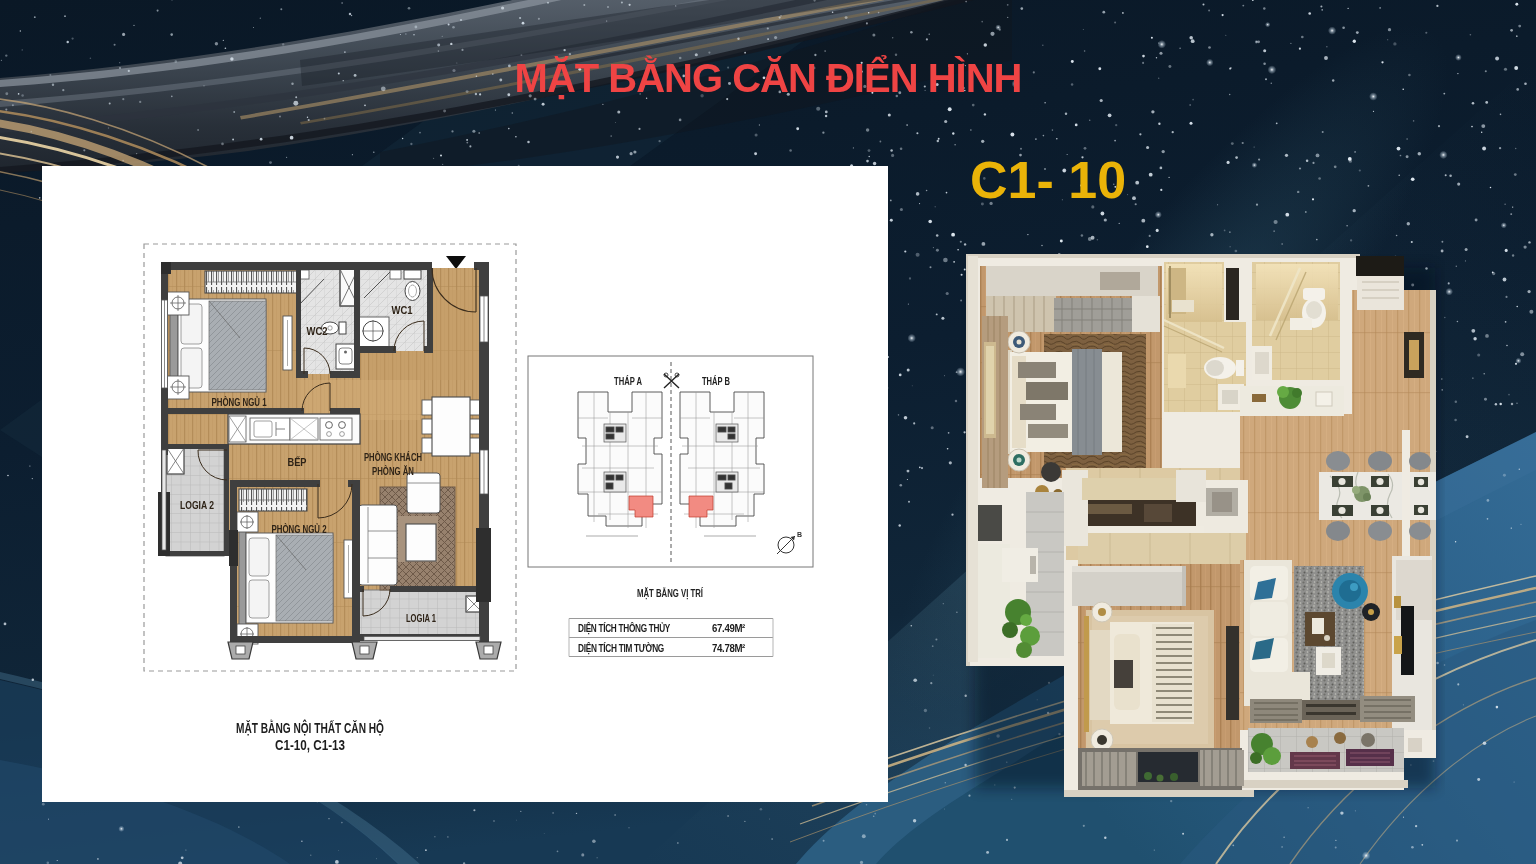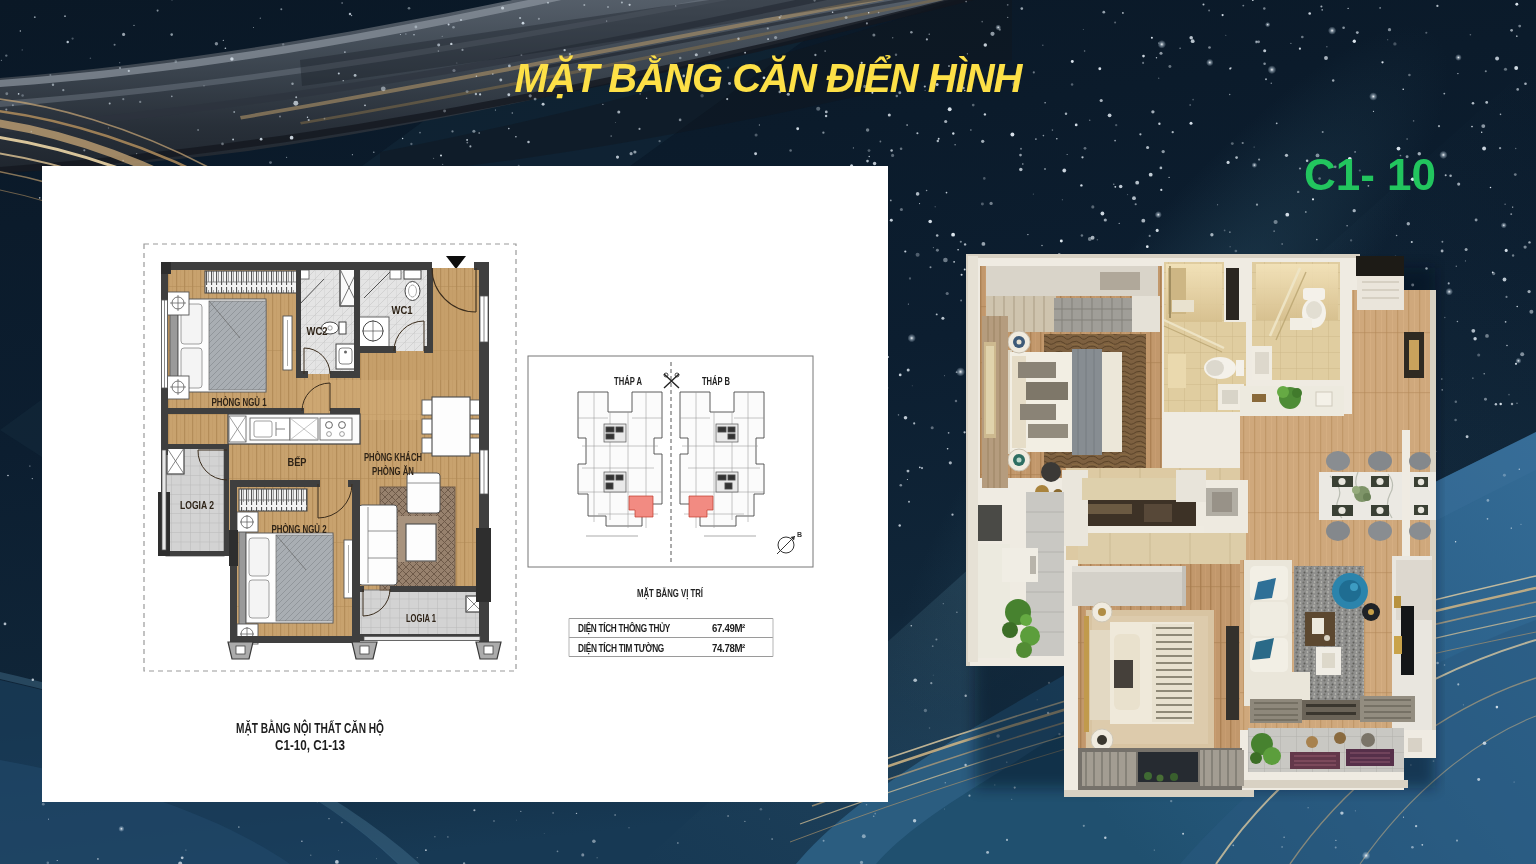--- a/index.html
+++ b/index.html
@@ -1,19 +1,19 @@
 <!DOCTYPE html>
 <html><head>
 <meta charset="utf-8">
 <style>
 html,body{margin:0;padding:0;width:1536px;height:864px;overflow:hidden;background:#0c1a29;font-family:"Liberation Sans",sans-serif;}
 .abs{position:absolute;}
 #stage{position:relative;width:1536px;height:864px;}
-#title{left:0;top:56px;width:1536px;text-align:center;color:#fde047;font-size:40px;font-weight:bold;letter-spacing:-1px;font-style:italic;}
-#c110{left:970px;top:150px;width:466px;text-align:right;color:#22c55e;font-size:44px;font-weight:bold;letter-spacing:0px;}
+#title{left:0;top:56px;width:1536px;text-align:center;color:#ef4444;font-size:40px;font-weight:bold;letter-spacing:-1px;}
+#c110{left:970px;top:150px;width:466px;text-align:left;color:#eab308;font-size:52px;font-weight:bold;letter-spacing:0px;}
 #sub110{left:970px;top:204px;width:466px;text-align:center;color:#fff;font-size:26px;font-weight:bold;}
 #panel{left:42px;top:166px;width:846px;height:636px;background:#ffffff;}
 </style>
 </head>
 <body>
 <div id="stage">
 
 <svg class="abs" width="1536" height="864" viewBox="0 0 1536 864" style="left:0;top:0">
 <defs>
 <radialGradient id="milkyell" cx="50%" cy="50%" r="50%">

